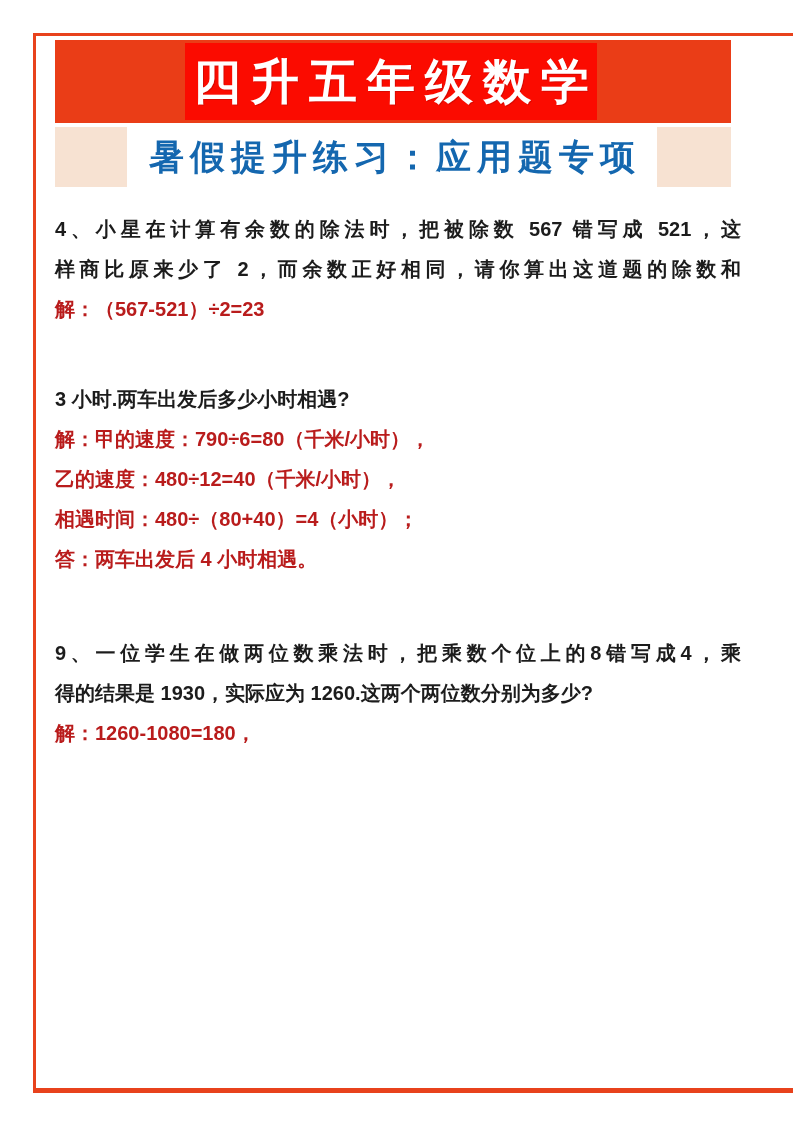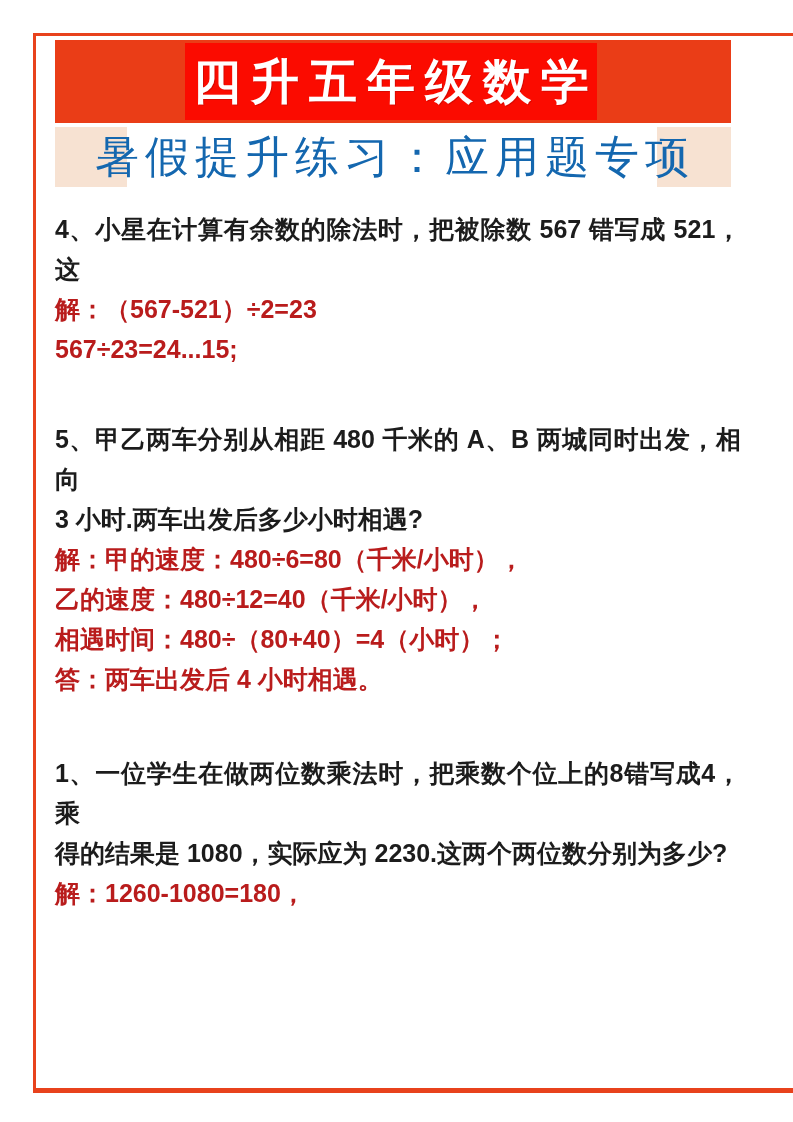--- a/index.html
+++ b/index.html
@@ -67,36 +67,36 @@
     top: -1px;
     width: 530px;
     height: 62px;
     background: #ffffff;
     display: flex;
     align-items: center;
     justify-content: center;
   }
   .subtitle-text {
     color: #1467af;
-    font-size: 44px;
-    font-weight: normal;
+    font-size: 35px;
+    font-weight: bold;
     letter-spacing: 6px;
     padding-left: 6px;
     white-space: nowrap;
   }
   
   .problems {
     margin: 0 16px 0 19px;
     width: 686px;
   }
   .problem { margin-top: 50px; }
   .problem.first { margin-top: 22px; }
   .problem.last  { margin-top: 54px; }
   .line {
-    font-size: 25px;
+    font-size: 20px;
     line-height: 40px;
     font-weight: bold;
     color: #1c1c1c;
     white-space: normal;
   }
   .just {
     text-align: justify;
     text-align-last: justify;
   }
   .sol { color: #b91c1c; }
@@ -116,35 +116,34 @@
     <div class="subtitle-strip">
       <div class="subtitle-box">
         <span class="subtitle-text">暑假提升练习：应用题专项</span>
       </div>
     </div>
 
     <div class="problems">
 
       <section class="problem first">
         <div class="line just">4、小星在计算有余数的除法时，把被除数 567 错写成 521，这</div>
+        <div class="line just">样商比原来少了 2，而余数正好相同，请你算出这道题的除数和</div>
         <div class="line sol">解：（567-521）÷2=23</div>
-        <div class="line sol">567÷23=24...15;</div>
       </section>
 
       <section class="problem">
-        <div class="line just">5、甲乙两车分别从相距 480 千米的 A、B 两城同时出发，相向</div>
         <div class="line">3 小时.两车出发后多少小时相遇?</div>
-        <div class="line sol">解：甲的速度：480÷6=80（千米/小时），</div>
+        <div class="line sol">解：甲的速度：790÷6=80（千米/小时），</div>
         <div class="line sol">乙的速度：480÷12=40（千米/小时），</div>
         <div class="line sol">相遇时间：480÷（80+40）=4（小时）；</div>
         <div class="line sol">答：两车出发后 4 小时相遇。</div>
       </section>
 
       <section class="problem last">
-        <div class="line just">1、一位学生在做两位数乘法时，把乘数个位上的8错写成4，乘</div>
-        <div class="line">得的结果是 1080，实际应为 2230.这两个两位数分别为多少?</div>
+        <div class="line just">9、一位学生在做两位数乘法时，把乘数个位上的8错写成4，乘</div>
+        <div class="line">得的结果是 1930，实际应为 1260.这两个两位数分别为多少?</div>
         <div class="line sol">解：1260-1080=180，</div>
 
       </section>
 
     </div>
   </div>
 </div>
 
 </body></html>

